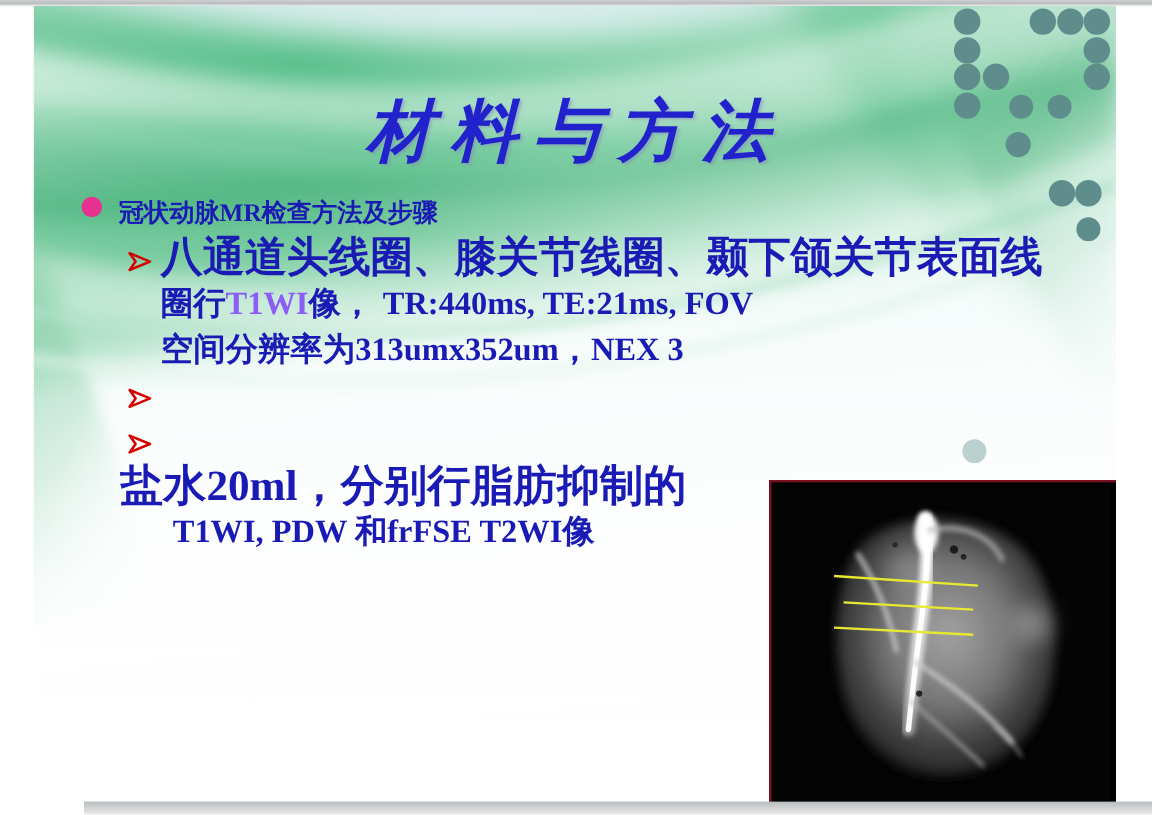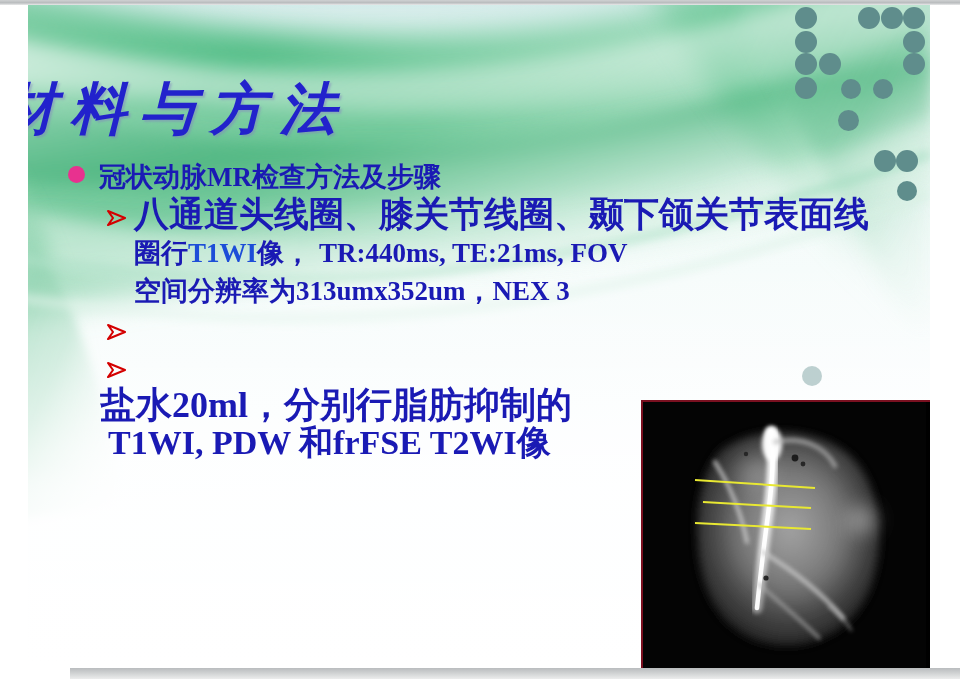--- a/index.html
+++ b/index.html
@@ -66,21 +66,21 @@
   }
   .dot{
     position:absolute;border-radius:50%;
     background:#5f8d8c;
   }
 
   
   .title{
     position:absolute;
     left:0;top:72px;width:960px;
-    text-align:left;
+    text-align:center;
     z-index:12;
     font-family:"Liberation Serif","DejaVu Serif",serif;
     font-size:56px;
     font-weight:bold;
     font-style:italic;
     letter-spacing:14px;
     color:#2222cc;
     text-shadow:2px 2px 2px rgba(130,130,190,0.45);
     white-space:nowrap;
   }
@@ -89,21 +89,21 @@
   .body-block{
     position:absolute;left:28px;top:158px;width:902px;
     z-index:12;
     color:#1a1ab4;
     font-family:"Liberation Serif","DejaVu Serif",serif;
     font-weight:bold;
   }
   .l1{
     position:relative;
     margin-left:40px;
-    font-size:27px;
+    font-size:21px;
     line-height:38px;
     white-space:nowrap;
   }
   .l1 .pinkdot{
     display:inline-block;
     width:17px;height:17px;border-radius:50%;
     background:#e8318f;
     margin-right:14px;
     vertical-align:3px;
   }
@@ -127,26 +127,26 @@
   }
   .cont2{
     position:relative;
     margin-left:72px;
     font-size:36px;
     line-height:38px;
     white-space:nowrap;
   }
   .cont3{
     position:relative;
-    margin-left:80px;
-    font-size:34px;
-    line-height:38px;
-    white-space:nowrap;
-  }
-  .red{color:#1d4ed8;text-align:right;}
+    margin-left:116px;
+    font-size:27px;
+    line-height:38px;
+    white-space:nowrap;
+  }
+  .red{color:#8b5cf6;text-align:right;}
   .gap{display:inline-block;width:8px;}
 
   
   .mri-wrap{
     position:absolute;left:641px;top:400px;width:287px;height:270px;
     border:2px solid #7a1020;
     background:#000;
     z-index:18;
     overflow:hidden;
   }

